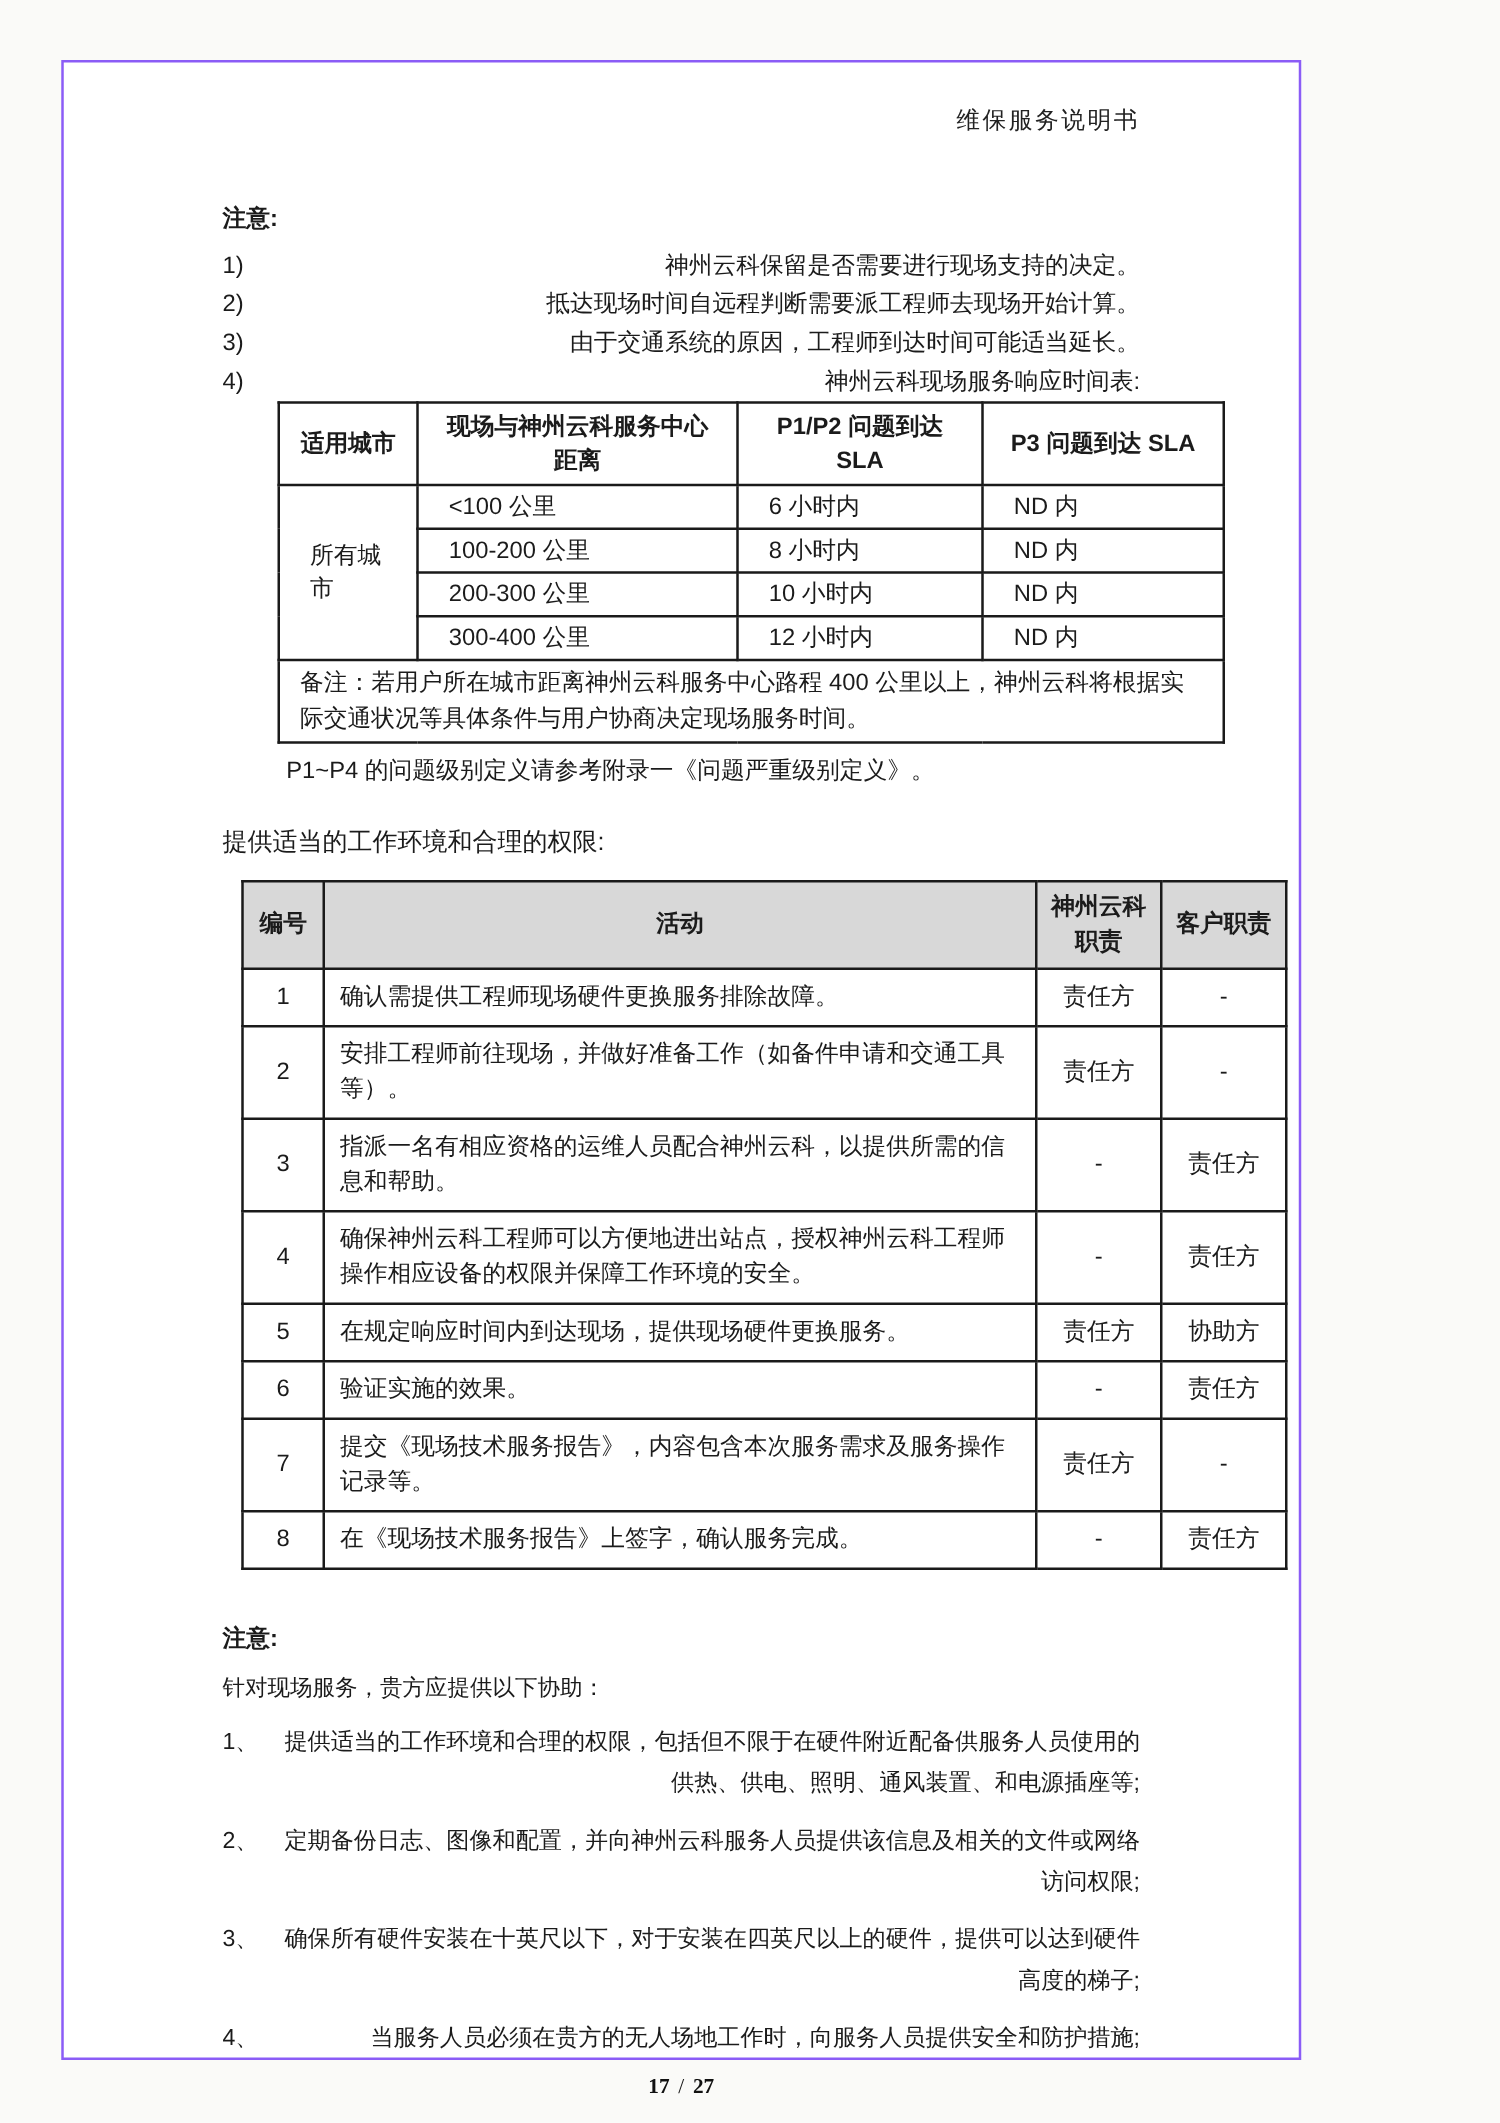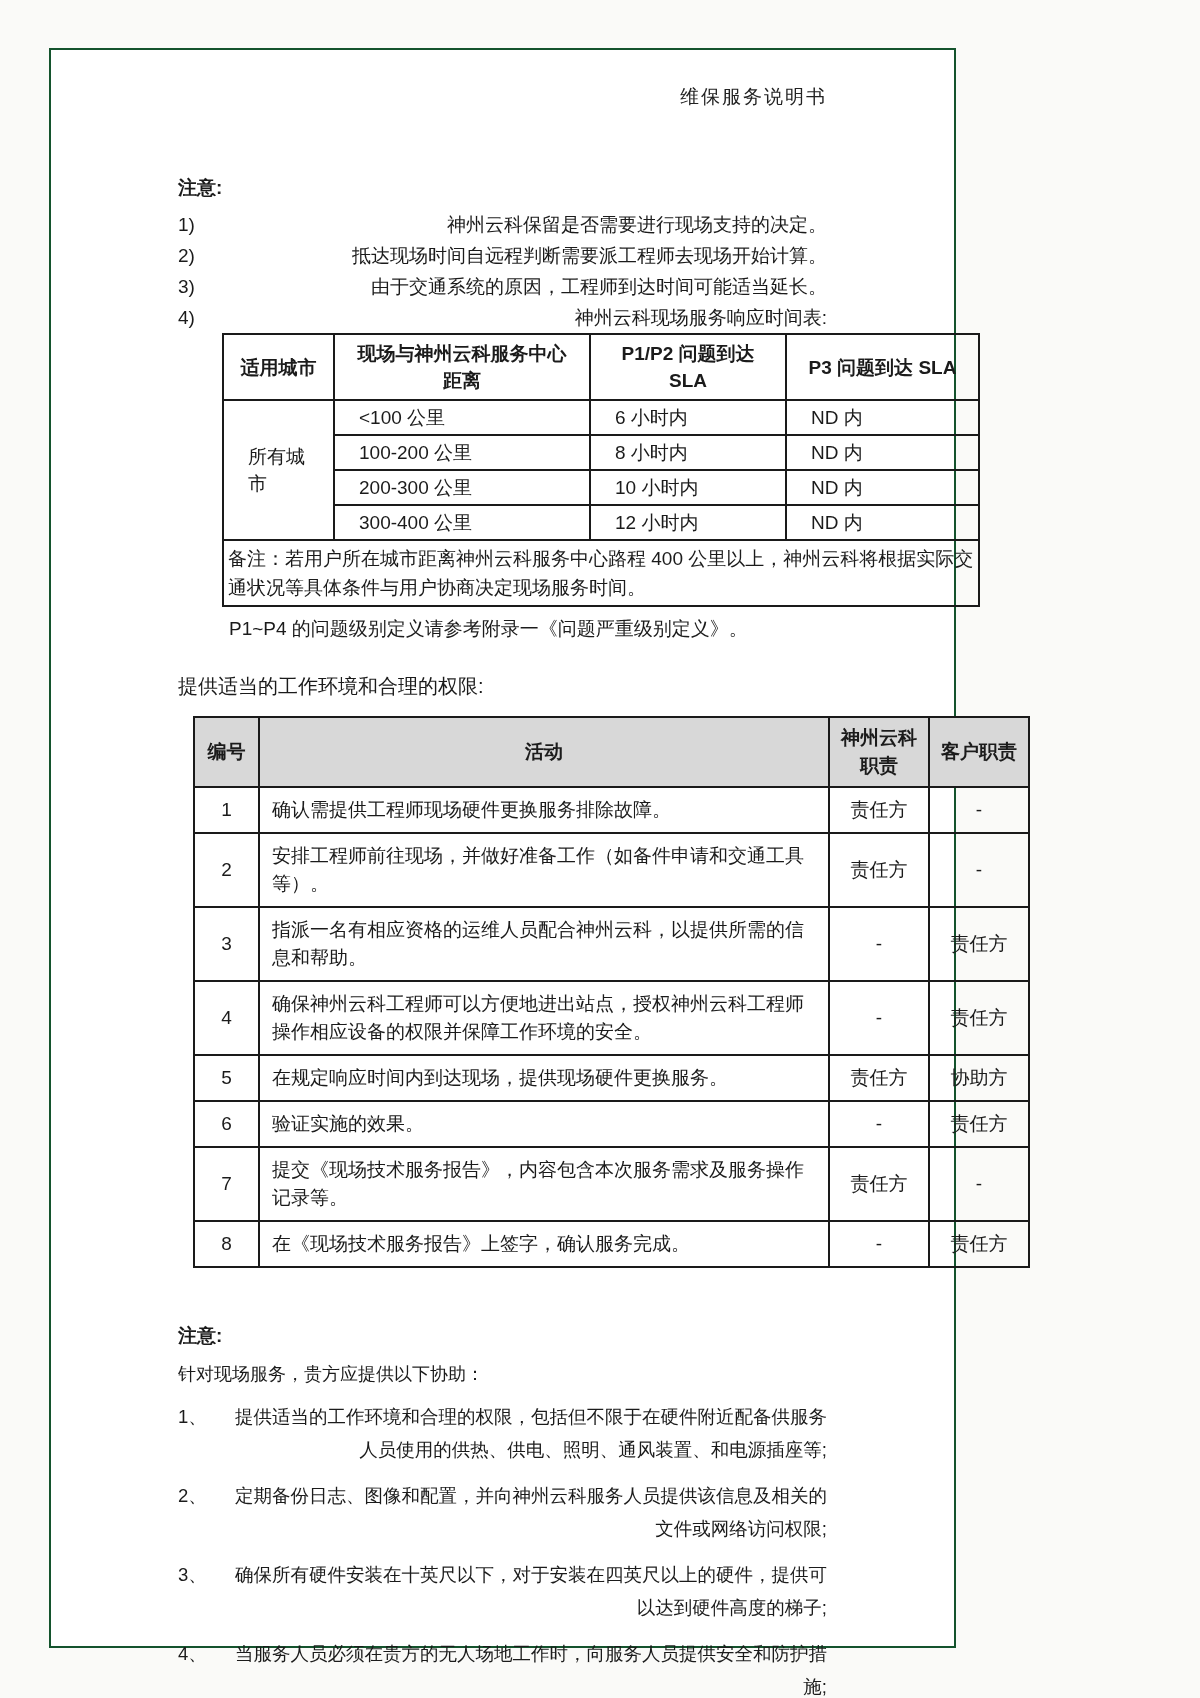--- a/index.html
+++ b/index.html
@@ -1,43 +1,43 @@
 <!DOCTYPE html>
 <html><head>
 <meta charset="utf-8">
 <style>
   * { margin:0; padding:0; box-sizing:border-box; }
   html,body { width:1200px; height:1698px; background:#fafaf8; font-family:"Liberation Sans","DejaVu Sans",sans-serif; color:#1b1b1b; }
   .page-frame{
-    position:absolute; left:49px; top:48px; width:907px; height:1600px;
-    background:#ffffff; border:2px solid #14532d;
+    position:absolute; left:49px; top:48px; width:992px; height:1600px;
+    background:#ffffff; border:2px solid #8b5cf6;
     padding:0 127px; display:flex; flex-direction:column;
   }
   .doc-header{ margin-top:36px; text-align:right;
     font-family:"Liberation Serif","DejaVu Serif",serif; font-size:19px; letter-spacing:2px; color:#222; line-height:22px;}
   .rule{ height:3px; background:#1d1d1d; }
   .rule-top{ margin-top:36px; }
   .rule-bottom{ margin-top:24px; }
-  .notice-label{ margin-top:32px; font-size:19px; font-weight:bold; line-height:23px; }
+  .notice-label{ margin-top:20px; font-size:19px; font-weight:bold; line-height:23px; }
   .num-list{ margin-top:10px; }
   .num-item{ display:flex; line-height:31px; font-size:19px; }
   .num-item .num{ width:46px; flex:0 0 46px; }
   .num-item .txt{ flex:1;text-align:right; }
 
   
   table{ border-collapse:collapse; }
   td,th{ border:2px solid #1a1a1a; }
   .sla-table{ margin-left:44px; width:756px; font-size:19px; table-layout:fixed; }
   .sla-table col.c1{ width:111px; } .sla-table col.c2{ width:256px; }
   .sla-table col.c3{ width:196px; } .sla-table col.c4{ width:193px; }
   .sla-table th{ font-weight:bold; text-align:center; vertical-align:middle;
     padding:5px 8px; line-height:27px; white-space:pre-line; }
   .sla-table td{ padding:3px 24px; line-height:27px; text-align:left; vertical-align:middle; }
   .sla-table td.city-cell{ }
-  .sla-table td.remark-cell{ padding:3px 4px; line-height:29px; }
+  .sla-table td.remark-cell{ padding:3px 16px; line-height:29px; }
 
   .p-note{ margin:9px 0 0 51px; font-size:19px; line-height:26px; }
   .section-title{ margin-top:30px; font-size:20px; line-height:28px; }
 
   
   .resp-table{ margin-top:16px; margin-left:15px; width:835px; font-size:19px; table-layout:fixed; }
   .resp-table col.r1{ width:65px; } .resp-table col.r2{ width:570px; }
   .resp-table col.r3{ width:100px; } .resp-table col.r4{ width:100px; }
   .resp-table th{ background:#d8d8d8; font-weight:bold; text-align:center; vertical-align:middle;
     padding:6px 6px; line-height:28px; white-space:pre-line; }

